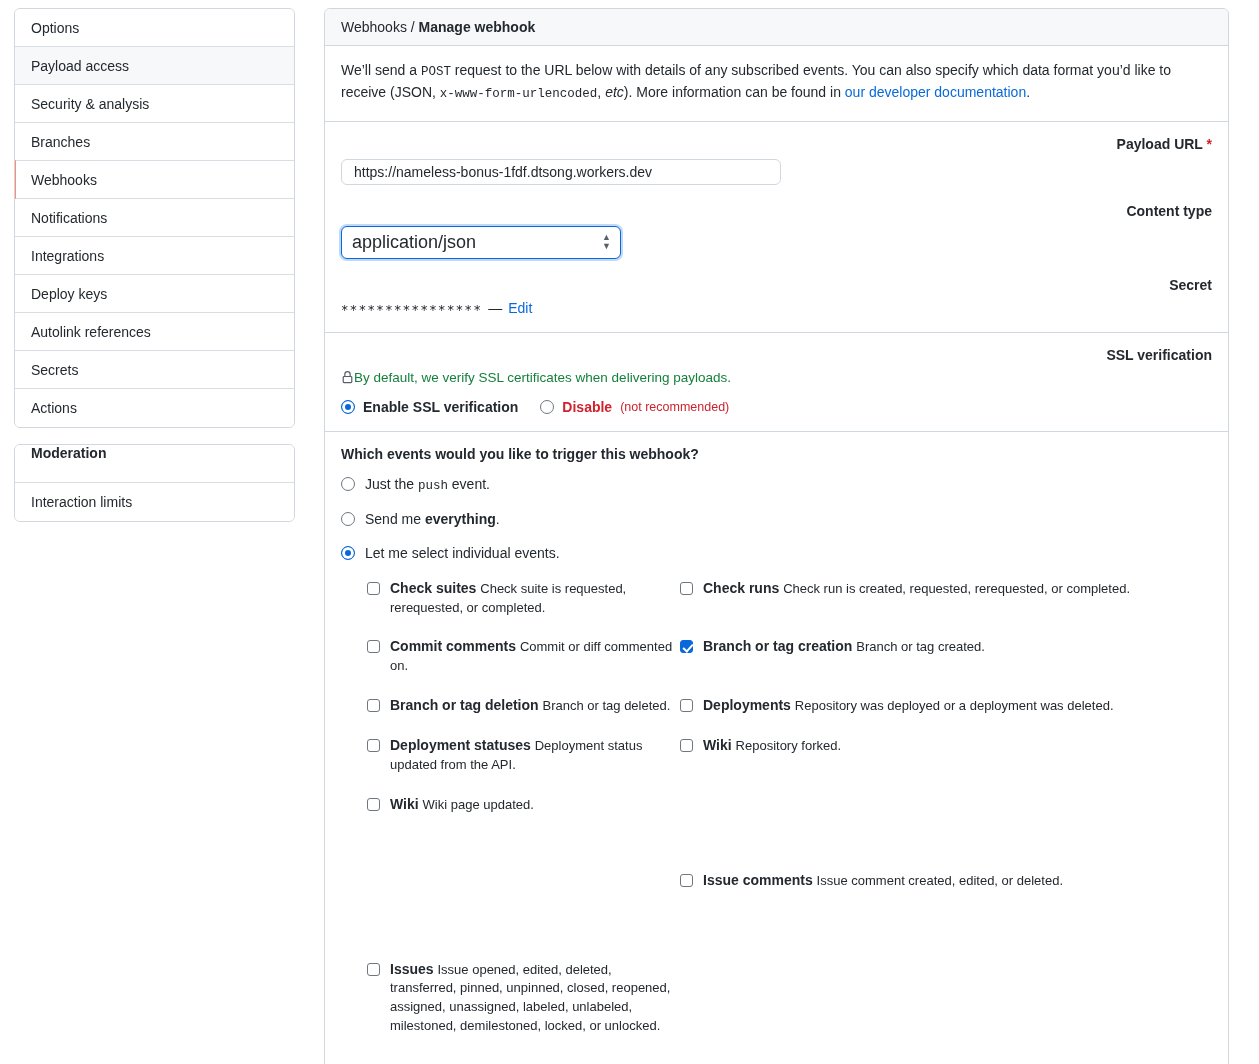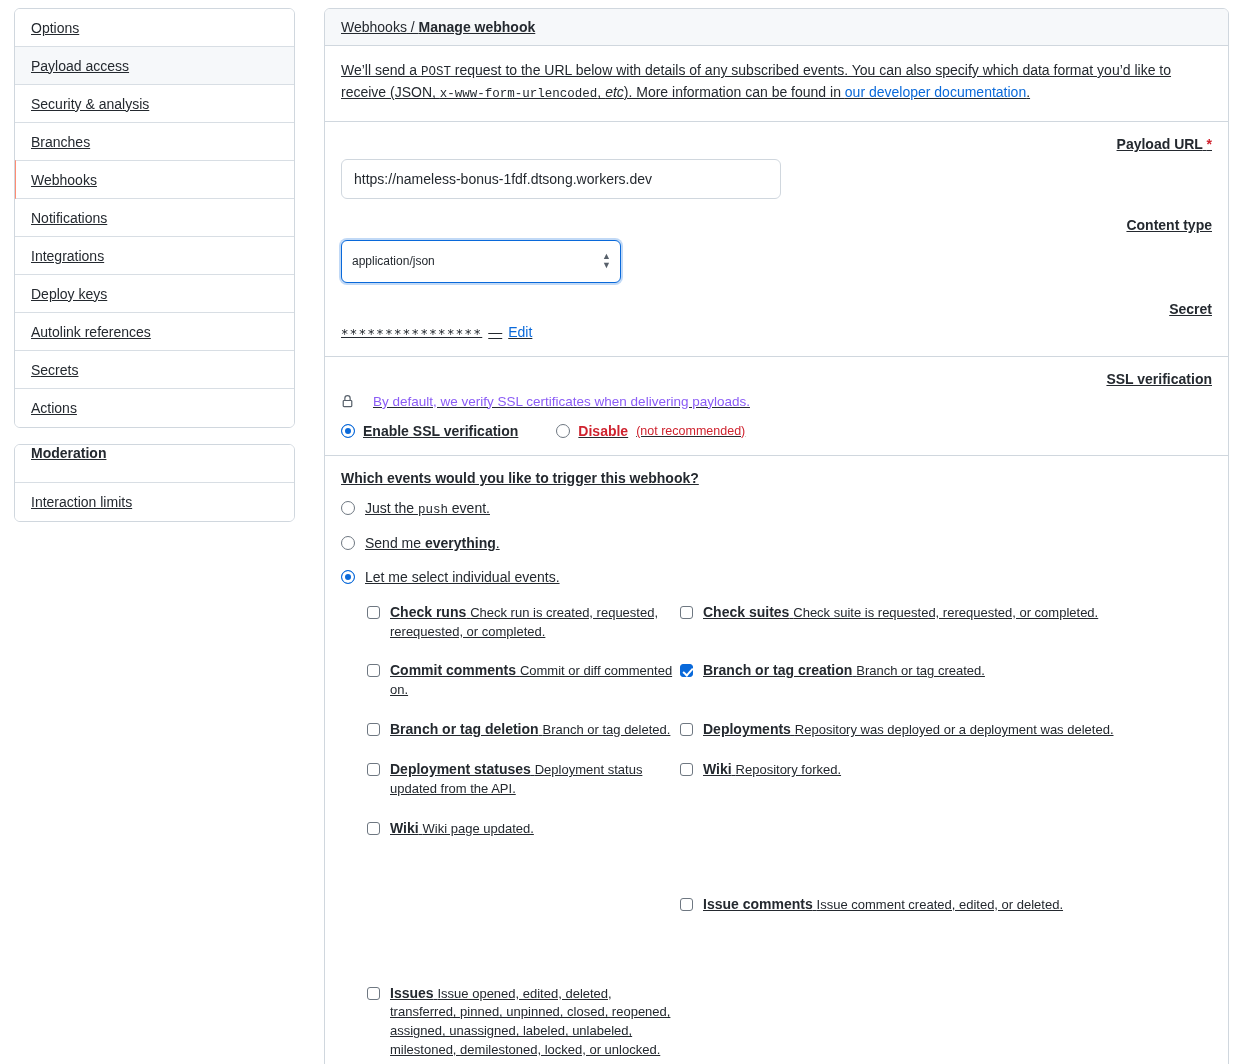--- a/index.html
+++ b/index.html
@@ -5,21 +5,21 @@
   * { box-sizing: border-box; }
   html, body {
     margin: 0; padding: 0;
     width: 1259px; height: 1064px;
     background: #ffffff;
     font-family: "Liberation Sans", sans-serif;
     font-size: 14px;
     color: #24292f;
     overflow: hidden;
   }
-  .page { display: flex; width: 1259px; height: 1064px; text-decoration: underline; }
+  .page { display: flex; width: 1259px; height: 1064px; }
 
   
   .sidebar { width: 300px; padding: 8px 0 0 14px; flex: 0 0 300px; }
   .nav-box {
     border: 1px solid #d0d7de;
     border-radius: 6px;
     overflow: hidden;
     background: #fff;
     width: 281px;
   }
@@ -94,37 +94,37 @@
     font-weight: bold;
     font-size: 14px;
     margin-bottom: 7px;
     display: block;
     text-align: right;
   }
   .req { color: #cf222e; font-weight: bold; }
   .text-input {
     width: 440px;
     height: 16px;
-    padding: 19px 12px;
+    padding: 12px 12px;
     border: 1px solid #d0d7de;
     border-radius: 6px;
     font-size: 14px;
     color: #24292f;
     background: #fff;
     outline: none;
   }
   .select-wrap { position: relative; width: 280px; }
   select.select-input {
     width: 280px;
-    height: 43px;
+    height: 33px;
     padding: 5px 28px 5px 10px;
     border: 1px solid #0969da;
     box-shadow: 0 0 0 2px rgba(9,105,218,0.25);
     border-radius: 6px;
-    font-size: 12px;
+    font-size: 18px;
     background: #fff;
     color: #24292f;
     appearance: none;
     -webkit-appearance: none;
     outline: none;
   }
   .select-arrows {
     position: absolute;
     right: 10px; top: 50%;
     transform: translateY(-50%);
@@ -133,26 +133,26 @@
     font-size: 9px;
     line-height: 9px;
     text-align: center;
   }
   .secret-row { font-size: 14px; display: flex; align-items: center; gap: 6px; }
   .secret-mask { letter-spacing: 1px; font-family: "Liberation Mono", monospace; font-size: 13px; }
 
   .ssl-note {
     display: flex;
     align-items: center;
-    gap: 19px;
-    color: #8b5cf6;
+    gap: 0;
+    color: #15803d;
     font-size: 13.5px;
     margin: 6px 0 14px 0;
   }
-  .radio-row { display: flex; align-items: flex-start; gap: 38px; }
+  .radio-row { display: flex; align-items: flex-start; gap: 22px; }
   .radio-opt { display: flex; align-items: center; gap: 8px; font-size: 14px; }
   input[type=radio] {
     appearance: none; -webkit-appearance: none;
     width: 14px; height: 14px;
     border: 1px solid #6e7781;
     border-radius: 50%;
     background: #fff;
     margin: 0;
     position: relative;
     cursor: pointer;
@@ -335,29 +335,29 @@
         <label class="evt-radio">
           <input type="radio" name="evt" checked="" style="">
           <span>Let me select individual events.</span>
         </label>
 
         <div class="evt-grid">
 
           <div class="evt-cell">
             <input type="checkbox" style="">
             <span class="txt">
+              <span class="evt-title">Check suites</span>
+              <span class="evt-desc">Check suite is requested, rerequested, or completed.</span>
+            </span>
+          </div>
+          <div class="evt-cell">
+            <input type="checkbox" style="">
+            <span class="txt">
               <span class="evt-title">Check runs</span>
               <span class="evt-desc">Check run is created, requested, rerequested, or completed.</span>
-            </span>
-          </div>
-          <div class="evt-cell">
-            <input type="checkbox" style="">
-            <span class="txt">
-              <span class="evt-title">Check suites</span>
-              <span class="evt-desc">Check suite is requested, rerequested, or completed.</span>
             </span>
           </div>
 
           <div class="evt-cell">
             <input type="checkbox" style="">
             <span class="txt">
               <span class="evt-title">Commit comments</span>
               <span class="evt-desc">Commit or diff commented on.</span>
             </span>
           </div>

